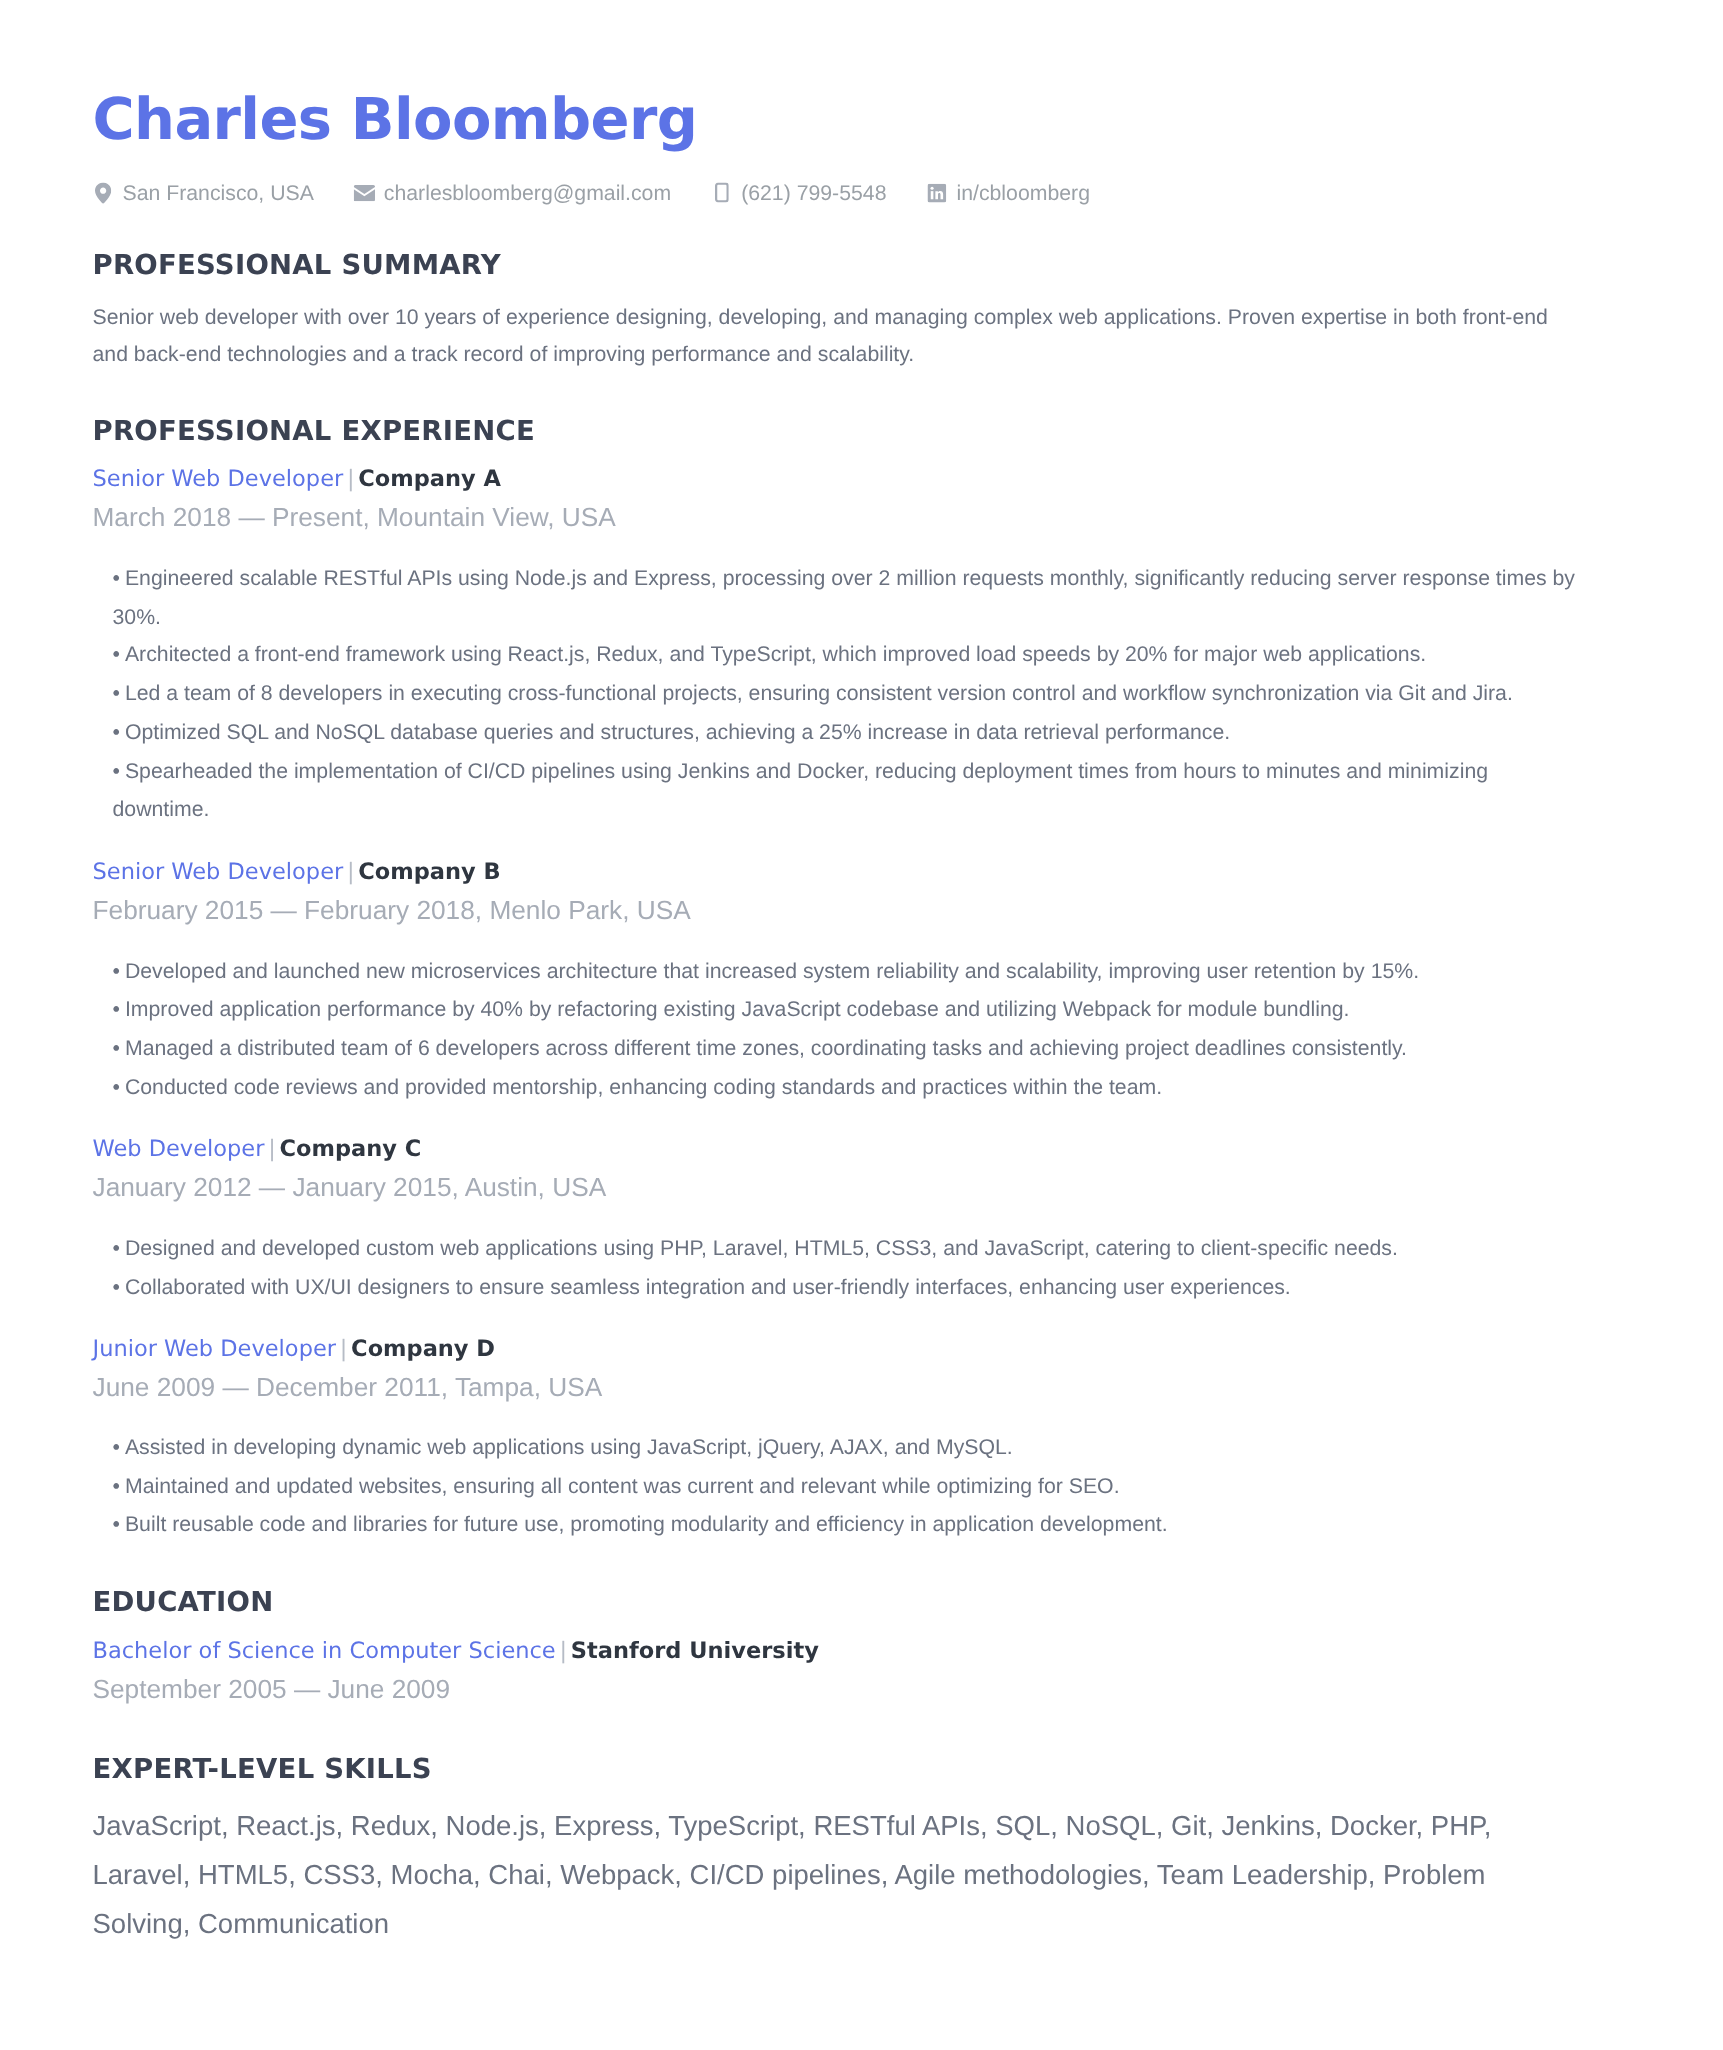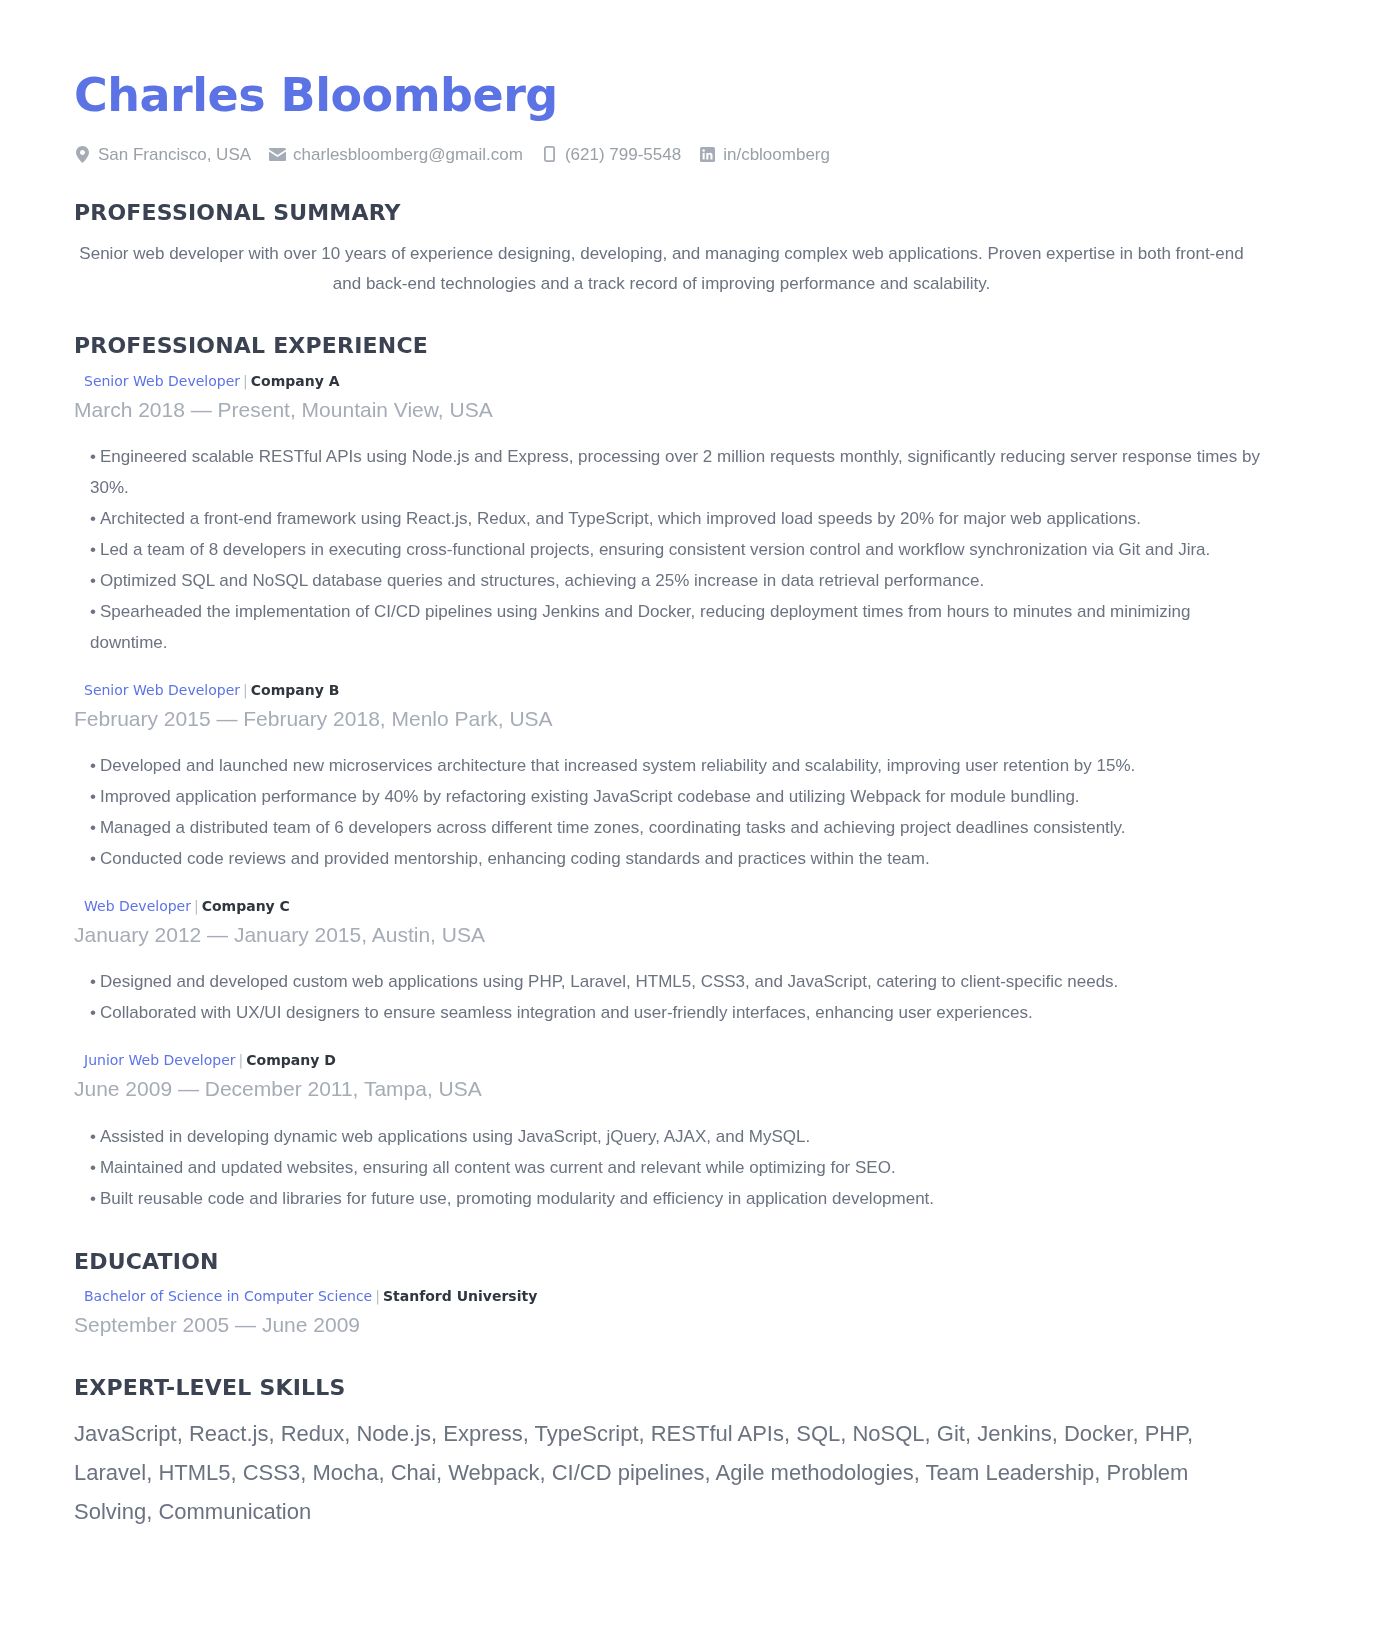--- a/index.html
+++ b/index.html
@@ -28,21 +28,21 @@
     font-weight: bold;
     color: #5c73e6;
     letter-spacing: -0.5px;
     line-height: 1.1;
     margin: 0 0 22px 2px;
   }
   .contact-line {
     display: flex;
     flex-wrap: wrap;
     align-items: center;
-    gap: 0px;
+    gap: 14px;
     margin: 4px 0 0 2px;
     font-size: 17px;
     color: #9aa0a6;
     line-height: 1.4;
   }
   .contact-item {
     display: inline-flex;
     align-items: center;
     margin-right: 18px;
     white-space: nowrap;
@@ -70,30 +70,29 @@
     text-transform: uppercase;
     margin: 0 0 12px 2px;
     line-height: 1.2;
   }
   .summary-text {
     font-size: 17px;
     color: #6b7280;
     line-height: 1.78;
     margin: 0 0 4px 2px;
     max-width: 1175px;
-    text-align: center;
   }
 
   
   .entry { margin-top: 22px; }
   .entry:first-of-type { margin-top: 10px; }
   .entry-head {
-    font-size: 14px;
+    font-size: 18px;
     line-height: 1.35;
-    margin: 0 0 2px 12px;
+    margin: 0 0 2px 2px;
     font-family: "DejaVu Sans", sans-serif;
   }
   .entry-title {
     color: #5c73e6;
     font-weight: normal;
   }
   .entry-sep {
     color: #b6bcc6;
     padding: 0 3px;
   }

